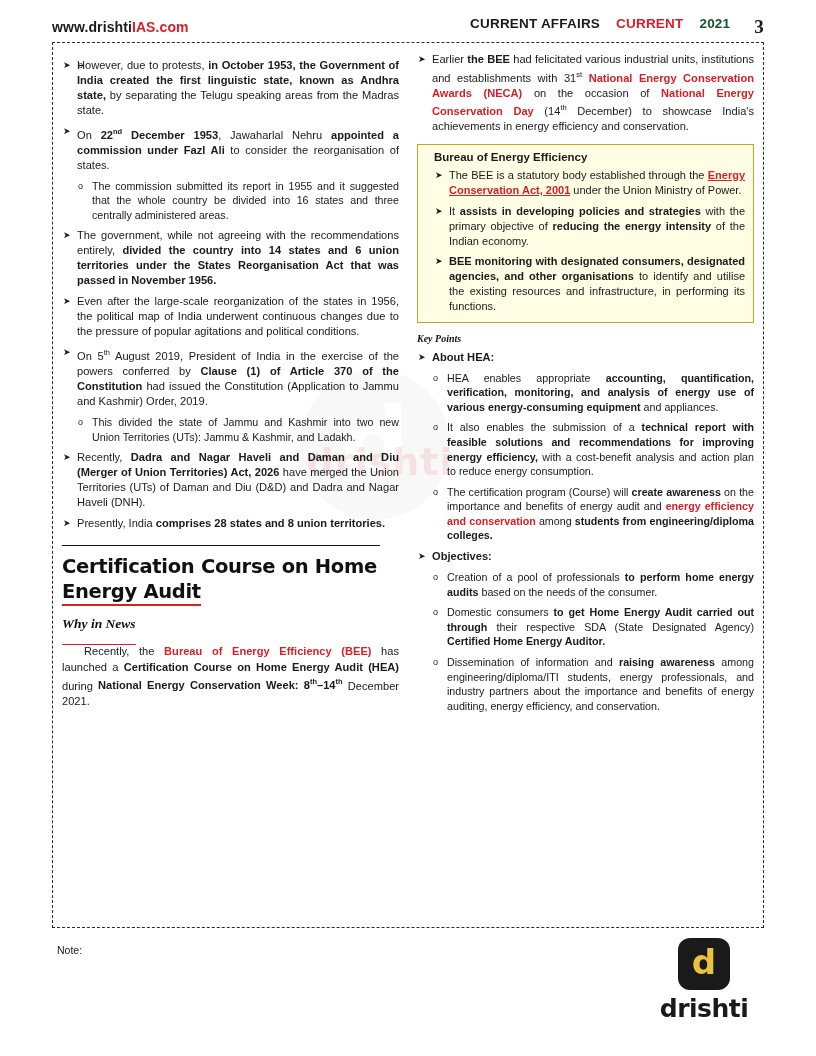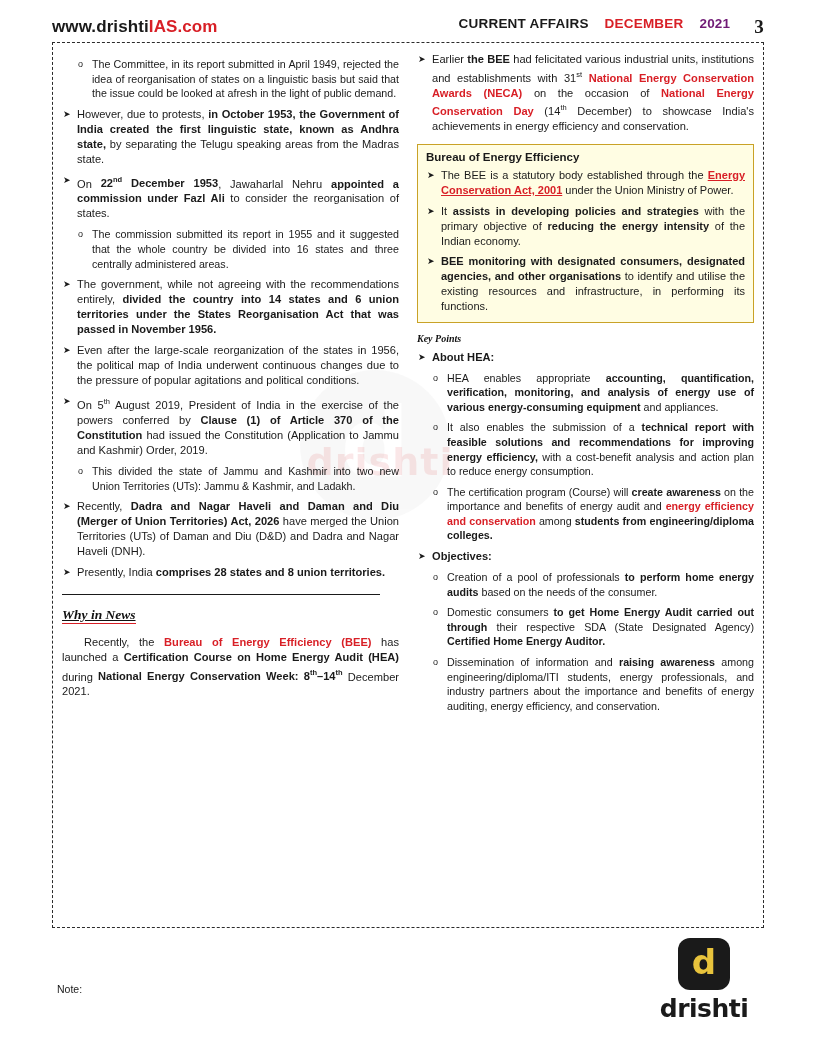--- a/index.html
+++ b/index.html
@@ -21,38 +21,38 @@
     position: absolute;
     top: 14px;
     left: 52px;
     right: 52px;
     height: 26px;
     display: flex;
     align-items: center;
     justify-content: space-between;
   }
   .site-url {
-    font-size: 17px;
+    font-size: 14px;
     font-weight: bold;
     letter-spacing: 0.1px;
   }
   .site-url .url-plain { color: #1a1a1a; }
   .site-url .url-ias { color: #d81f26; }
 
   .header-right {
     display: flex;
     align-items: flex-start;
     gap: 16px;
     font-size: 13.5px;
     font-weight: bold;
     letter-spacing: 0.2px;
   }
   .hdr-ca { color: #1a1a1a; }
   .hdr-month { color: #d81f26; }
-  .hdr-year { color: #701a75; }
+  .hdr-year { color: #14532d; }
   .page-num {
     font-size: 19px;
     font-weight: bold;
     color: #1a1a1a;
     margin-left: 8px;
     font-family: "Liberation Serif", serif;
   }
 
   
   .frame {
@@ -192,37 +192,36 @@
   .sub-head {
     font-family: "Liberation Serif", serif;
     font-style: italic;
     font-weight: bold;
     font-size: 13.5px;
     margin: 12px 0 6px 0;
     color: #111111;
   }
   .sub-head .u2 {
     border-bottom: 1.6px solid #d81f26;
-    padding-bottom: 1px;
-    text-decoration: underline;
+    padding-bottom: 13px;
   }
   p.para {
     font-size: 11.1px;
     line-height: 15.2px;
     text-align: justify;
     margin: 12px 0 6px 0;
     text-indent: 22px;
     color: #1a1a1a;
   }
 
   
   .callout {
     border: 1.2px solid #c9a227;
     background: #fffde3;
-    padding: 6px 8px 8px 8px;
+    padding: 6px 8px 8px 16px;
     margin: 10px 0 10px 0;
     box-sizing: border-box;
   }
   .callout-title {
     font-size: 11.5px;
     font-weight: bold;
     margin-bottom: 5px;
     color: #1a1a1a;
   }
   .callout ul.lvl1 li.item {
@@ -238,21 +237,21 @@
     font-weight: bold;
     font-size: 10px;
     margin: 10px 0 6px 0;
     color: #111111;
   }
 
   
   .note {
     position: absolute;
     left: 57px;
-    top: 983px;
+    top: 944px;
     font-size: 10.5px;
     color: #1a1a1a;
   }
   .logo-wrap {
     position: absolute;
     right: 52px;
     top: 938px;
     width: 120px;
     text-align: center;
   }
@@ -285,58 +284,62 @@
 </style>
 </head>
 <body>
 
 <div class="page-header">
   <div class="site-url">
     <span class="url-plain">www.drishti</span><span class="url-ias">IAS.com</span>
   </div>
   <div class="header-right">
     <span class="hdr-ca">CURRENT AFFAIRS</span>
-    <span class="hdr-month">DECEMBER</span>
+    <span class="hdr-month">CURRENT</span>
     <span class="hdr-year">2021</span>
     <span class="page-num">3</span>
   </div>
 </div>
 
 <div class="frame"></div>
 
 <div class="watermark">
   <div class="wm-circle"></div>
   <div class="wm-d">d</div>
 </div>
 <div class="watermark2">drishti</div>
 
 <div class="cols">
 
   <div class="col">
     <ul class="lvl1" id="left-list">
         <ul class="lvl2">
-          <li class="item l2"><span class="bullet">o</span><span>The Committee, in its report submitted in April 1949, rejected the idea of reorganisation of states on a linguistic basis but said that the issue could be looked at afresh in the light of public demand.</span></li>
+          <li class="item l2"><span class="bullet">o</span></li>
         </ul>
         <li class="item"><span class="bullet">➤</span><span>However, due to protests, <b>in October 1953, the Government of India created the first linguistic state, known as Andhra state,</b> by separating the Telugu speaking areas from the Madras state.</span></li>
         <li class="item"><span class="bullet">➤</span><span>On <b>22<sup>nd</sup> December 1953</b>, Jawaharlal Nehru <b>appointed a commission under Fazl Ali</b> to consider the reorganisation of states.</span></li>
         <ul class="lvl2">
           <li class="item l2"><span class="bullet">o</span><span>The commission submitted its report in 1955 and it suggested that the whole country be divided into 16 states and three centrally administered areas.</span></li>
         </ul>
         <li class="item"><span class="bullet">➤</span><span>The government, while not agreeing with the recommendations entirely, <b>divided the country into 14 states and 6 union territories under the States Reorganisation Act that was passed in November 1956.</b></span></li>
         <li class="item"><span class="bullet">➤</span><span>Even after the large-scale reorganization of the states in 1956, the political map of India underwent continuous changes due to the pressure of popular agitations and political conditions.</span></li>
         <li class="item"><span class="bullet">➤</span><span>On 5<sup>th</sup> August 2019, President of India in the exercise of the powers conferred by <b>Clause (1) of Article 370 of the Constitution</b> had issued the Constitution (Application to Jammu and Kashmir) Order, 2019.</span></li>
         <ul class="lvl2">
           <li class="item l2"><span class="bullet">o</span><span>This divided the state of Jammu and Kashmir into two new Union Territories (UTs): Jammu &amp; Kashmir, and Ladakh.</span></li>
         </ul>
         <li class="item"><span class="bullet">➤</span><span>Recently, <b>Dadra and Nagar Haveli and Daman and Diu (Merger of Union Territories) Act, 2026</b> have merged the Union Territories (UTs) of Daman and Diu (D&amp;D) and Dadra and Nagar Haveli (DNH).</span></li>
         <li class="item"><span class="bullet">➤</span><span>Presently, India <b>comprises 28 states and 8 union territories.</b></span></li>
       </ul>
 
     <hr class="sec-rule">
 
+    <div class="sec-title">
+      <span>Certification Course on Home</span><br>
+      <span class="u">Energy Audit</span>
+    </div>
 
     <div class="sub-head">
       <span class="u2">Why in News</span>
     </div>
 
     <p class="para" id="news-para">Recently, the <span class="redb">Bureau of Energy Efficiency (BEE)</span> has launched a <b>Certification Course on Home Energy Audit (HEA)</b> during <b>National Energy Conservation Week: 8<sup>th</sup>–14<sup>th</sup></b> December 2021.</p>
   </div>
 
   <div class="col">
     <ul class="lvl1" id="right-top-list">

